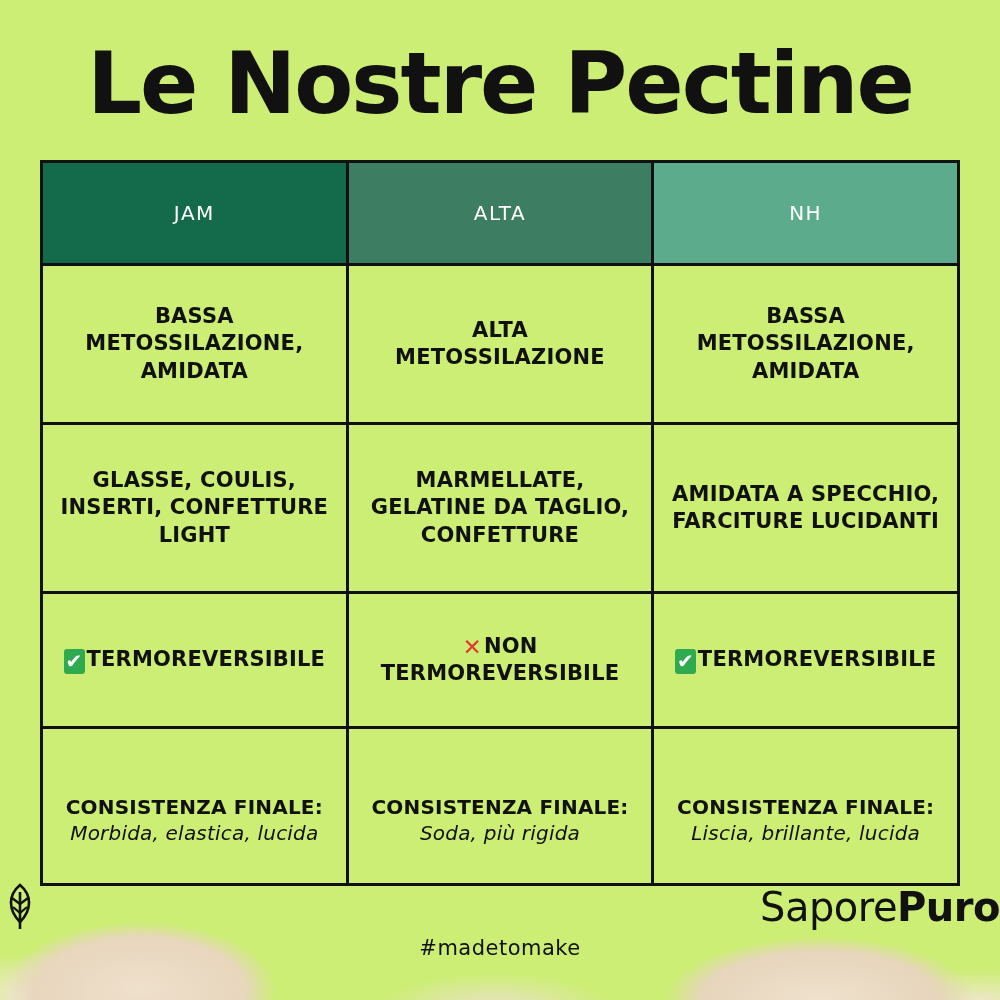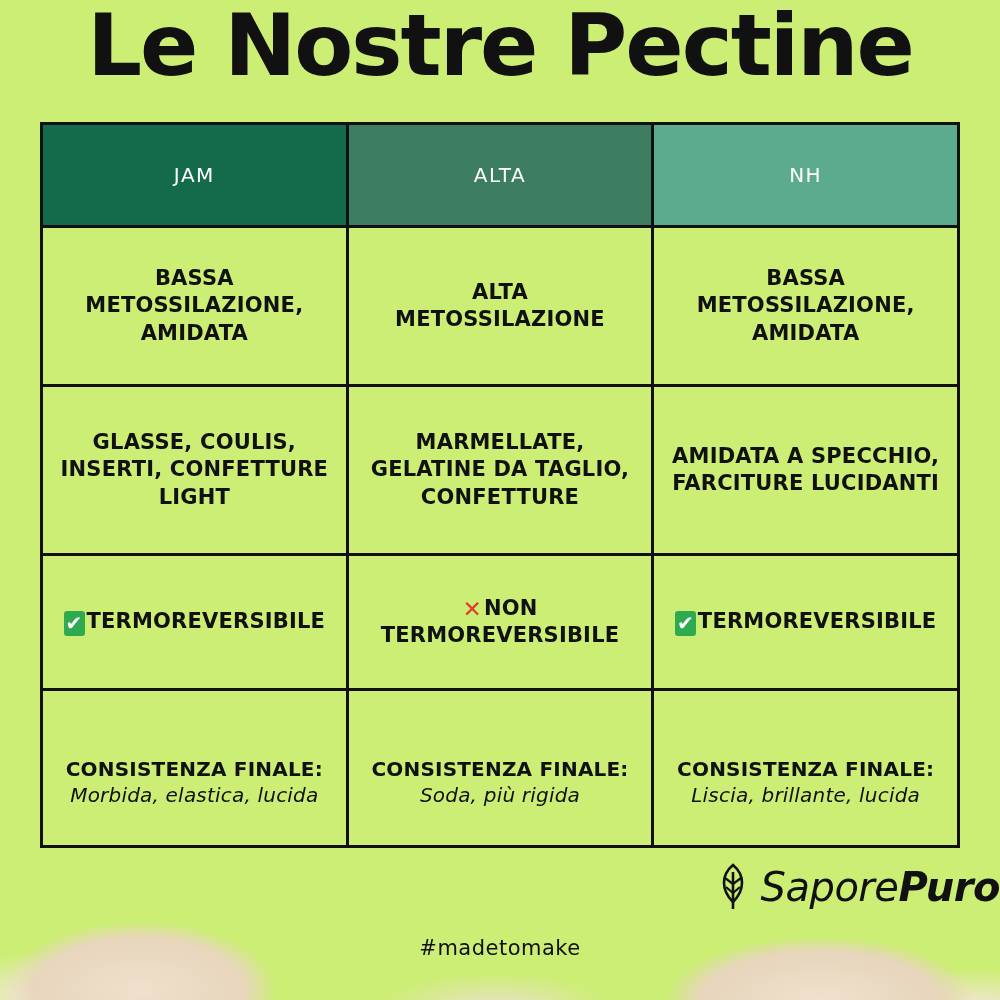--- a/index.html
+++ b/index.html
@@ -58,20 +58,21 @@
   }
 
   
   .title {
     text-align: center;
     font-family: "DejaVu Sans", sans-serif;
     font-weight: 700;
     font-size: 86px;
     letter-spacing: -2px;
     color: #111111;
+    padding-top: 38px;
     line-height: 1.05;
     white-space: nowrap;
   }
 
   
   .table-wrap {
     margin-top: 32px;
   }
   table.pectine {
     width: 920px;
@@ -141,35 +142,34 @@
     position: absolute;
     left: 0;
     right: 0;
     bottom: 40px;
     text-align: center;
     z-index: 2;
   }
   .logo-row {
     display: flex;
     align-items: center;
-    justify-content: flex-end;
+    justify-content: space-between;
     gap: 8px;
-    font-style: italic;
   }
   .logo-mark svg { display: block; }
   .logo-text {
     font-family: "DejaVu Sans", sans-serif;
     font-size: 40px;
     color: #111111;
     letter-spacing: -0.5px;
   }
   .logo-text .light { font-weight: 400; }
   .logo-text .bold { font-weight: 700; }
   .tagline {
-    margin-top: 24px;
+    margin-top: 4px;
     font-family: "DejaVu Sans", sans-serif;
     font-size: 21px;
     color: #111111;
     letter-spacing: 0.5px;
   }
 </style>
 </head>
 <body>
 
 <div class="powder powder-left"></div>

